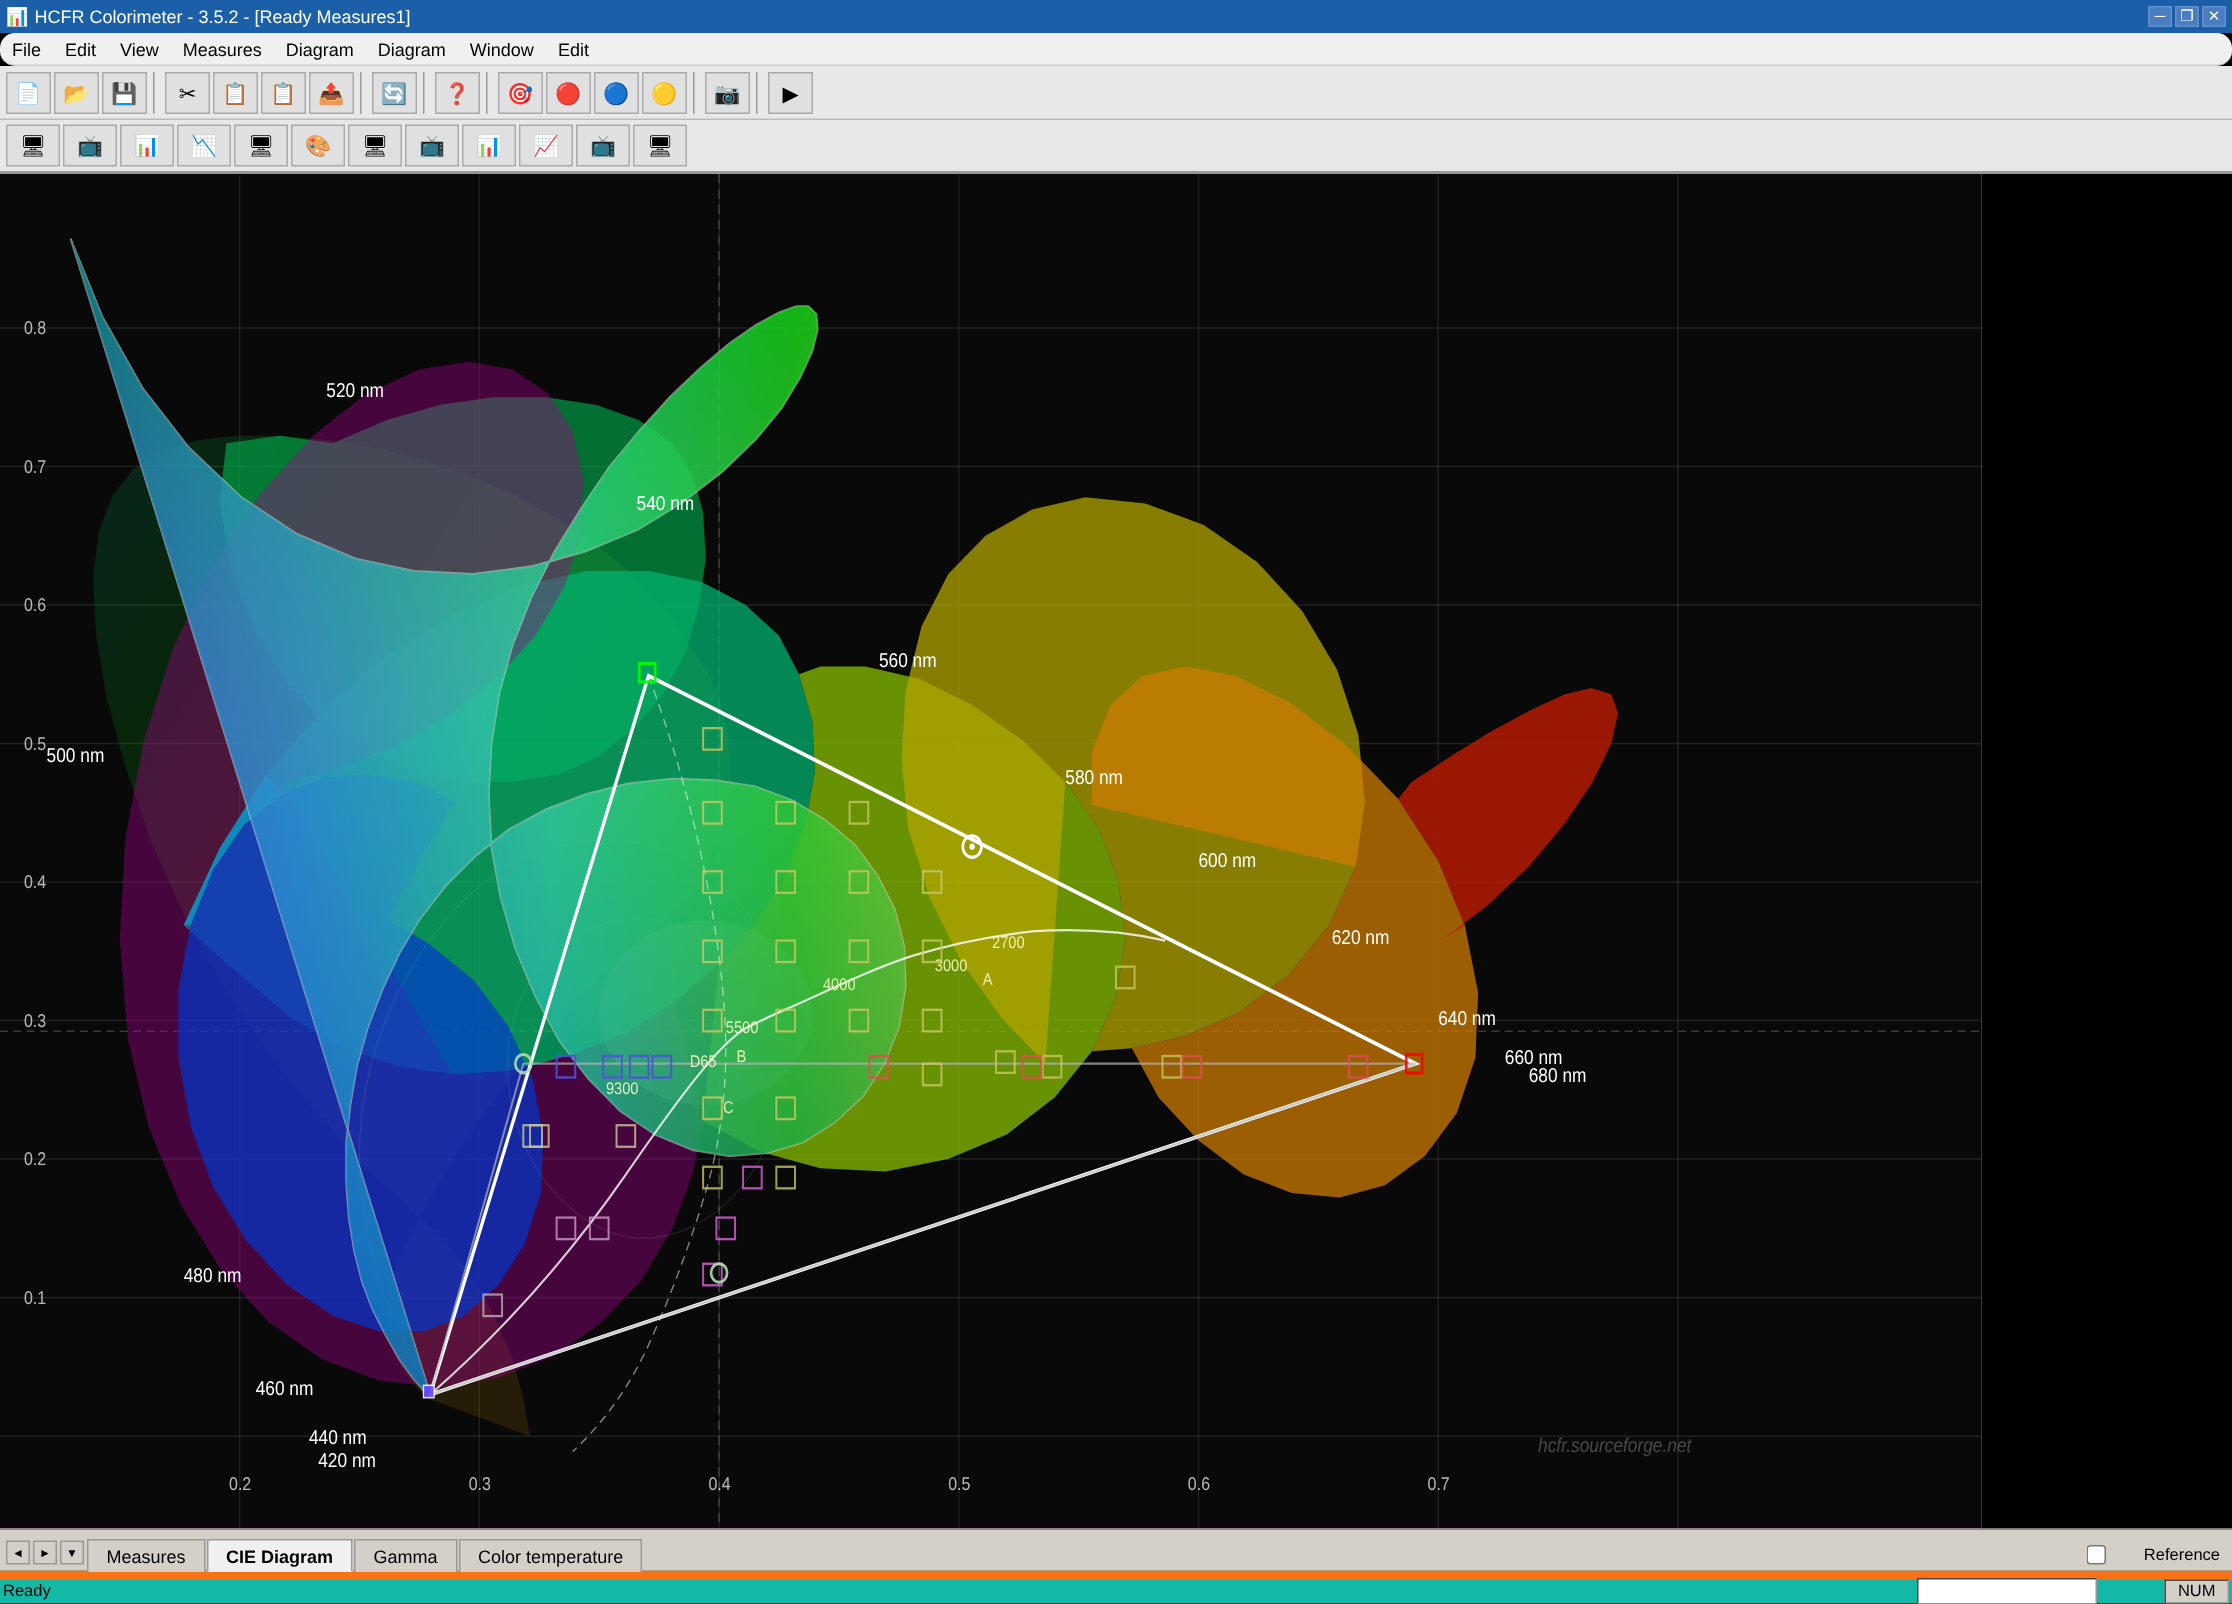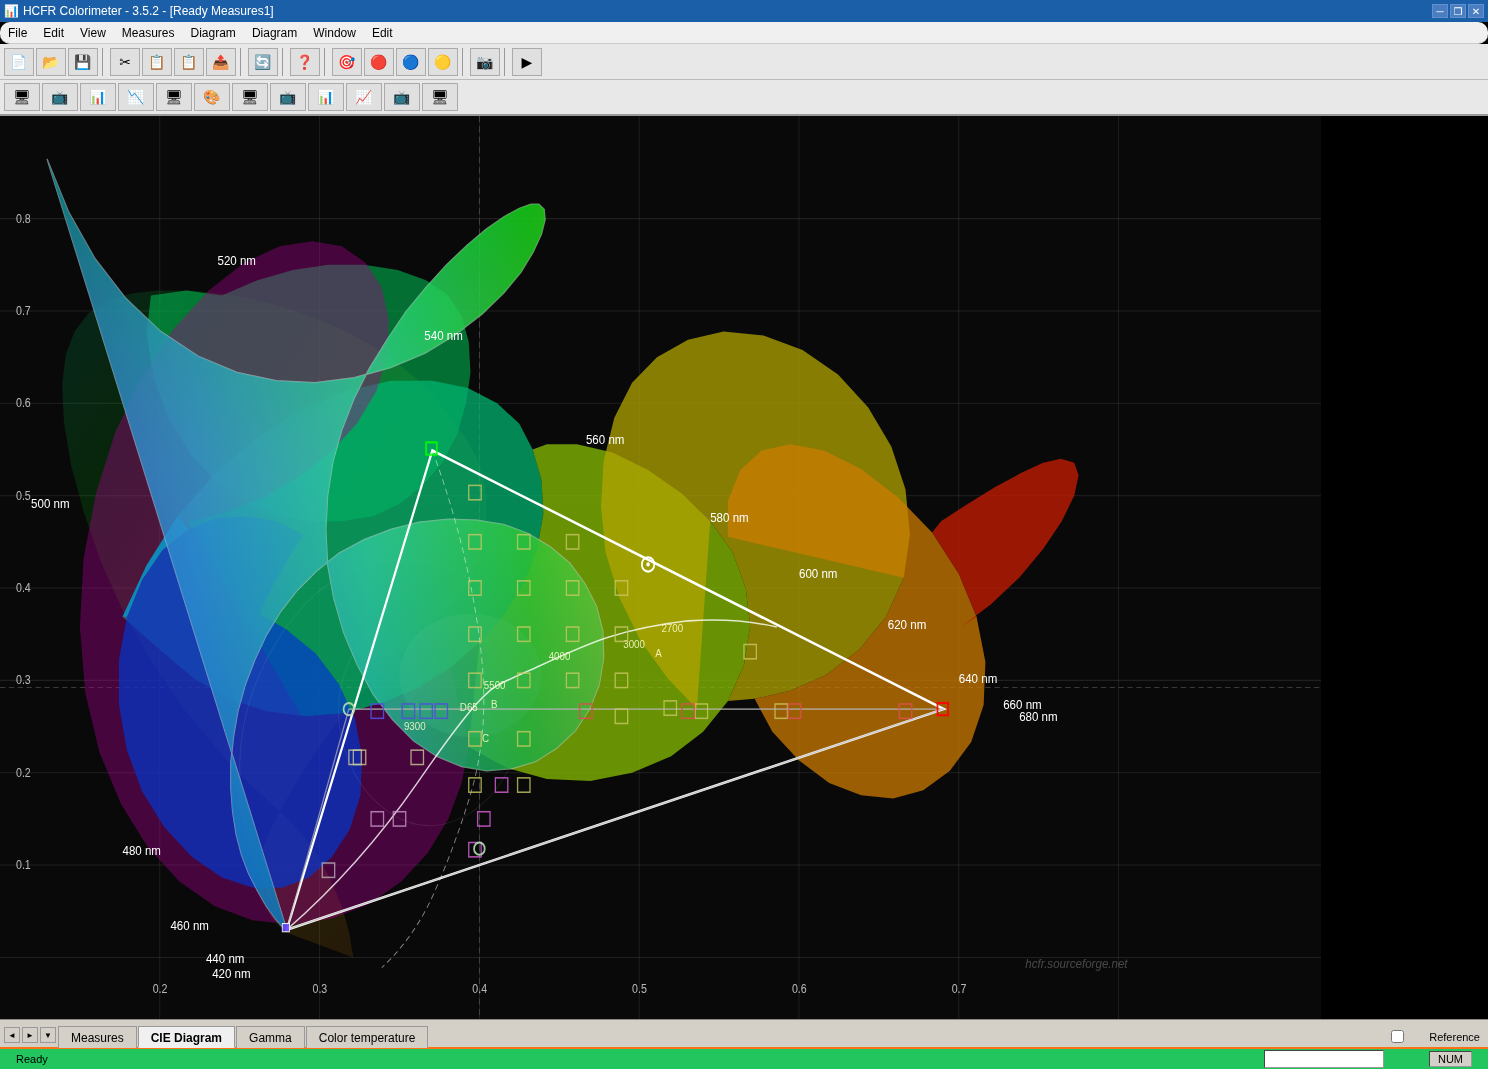--- a/index.html
+++ b/index.html
@@ -95,25 +95,25 @@
     }
 
     #cie-canvas {
       width: 100%;
       height: 100%;
     }
 
     
     #statusbar {
       height: 22px;
-      background: #22c55e;
-      border-top: 2px solid #f97316;
-      display: flex;
-      align-items: center;
-      padding: 0 16px;
+      background: #14b8a6;
+      border-top: 6px solid #f97316;
+      display: flex;
+      align-items: center;
+      padding: 0 2px;
       font-size: 11px;
       justify-content: space-between;
     }
 
     
     #tabbar {
       height: 28px;
       background: #d4d0c8;
       display: flex;
       align-items: flex-end;

